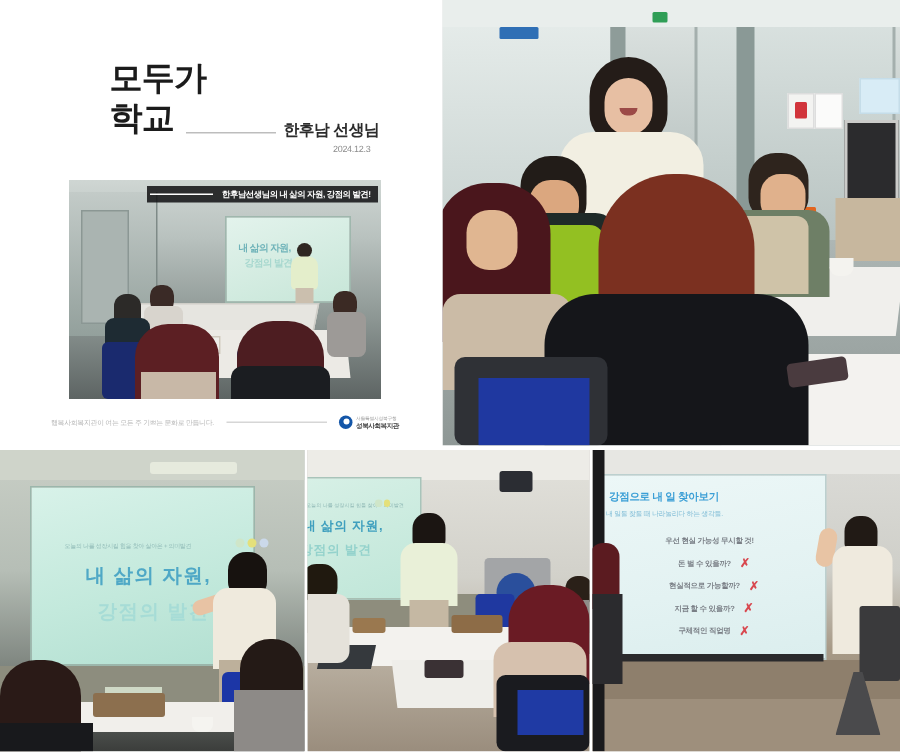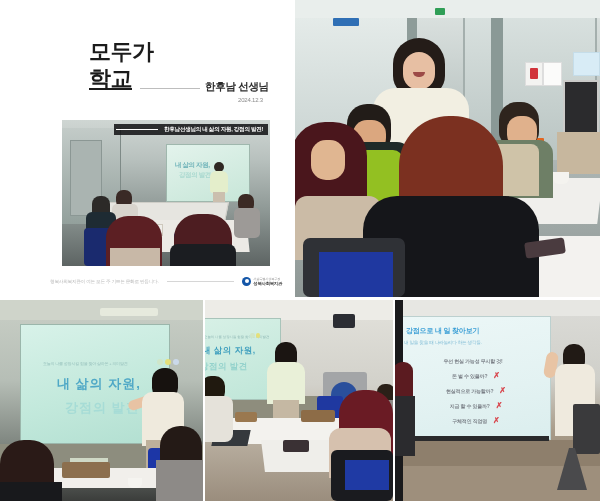--- a/index.html
+++ b/index.html
@@ -4,24 +4,24 @@
 <style>
   html,body{margin:0;padding:0;background:#ffffff;}
   body{width:600px;height:501px;overflow:hidden;font-family:"Liberation Sans",sans-serif;}
 
   .collage{position:relative;width:600px;height:501px;background:#ffffff;}
 
   
   .top-row{position:absolute;left:0;top:0;width:600px;height:297px;}
 
   
-  .title-card{position:absolute;left:16px;top:0;width:293px;height:297px;background:#ffffff;overflow:hidden;}
+  .title-card{position:absolute;left:0;top:0;width:293px;height:297px;background:#ffffff;overflow:hidden;}
   .tc-head{position:absolute;left:0;top:18px;width:293px;height:78px;}
   .tc-title{position:absolute;left:73px;top:20px;font-size:22px;line-height:27px;font-weight:bold;color:#1b1b1b;letter-spacing:-0.5px;}
-  .tc-title .l2{display:block;text-decoration:underline;}
+  .tc-title .l2{display:block;}
   .tc-rule{position:absolute;left:124px;top:70px;width:60px;height:1px;background:#bdbdbd;}
   .tc-speaker{position:absolute;left:189px;top:62px;font-size:10.5px;font-weight:bold;color:#2b2b2b;letter-spacing:-0.3px;}
   .tc-date{position:absolute;left:222px;top:79px;font-size:6px;color:#8c8c8c;letter-spacing:-0.2px;}
 
   
   .tc-photo{position:absolute;left:46px;top:120px;width:208px;height:146px;overflow:hidden;background:#9aa3a0;}
   .tcp-room{position:absolute;inset:0;background:
       linear-gradient(180deg,#cfd6d3 0%,#b9c2bf 26%,#8e9895 62%,#5d6463 100%);}
   .tcp-wallL{position:absolute;left:0;top:8px;width:58px;height:96px;background:linear-gradient(180deg,#c3cbc8,#93a09c);border-right:1px solid #7e8a87;}
   .tcp-door{position:absolute;left:8px;top:20px;width:30px;height:74px;background:#aab4b1;border:1px solid #8b9794;}

